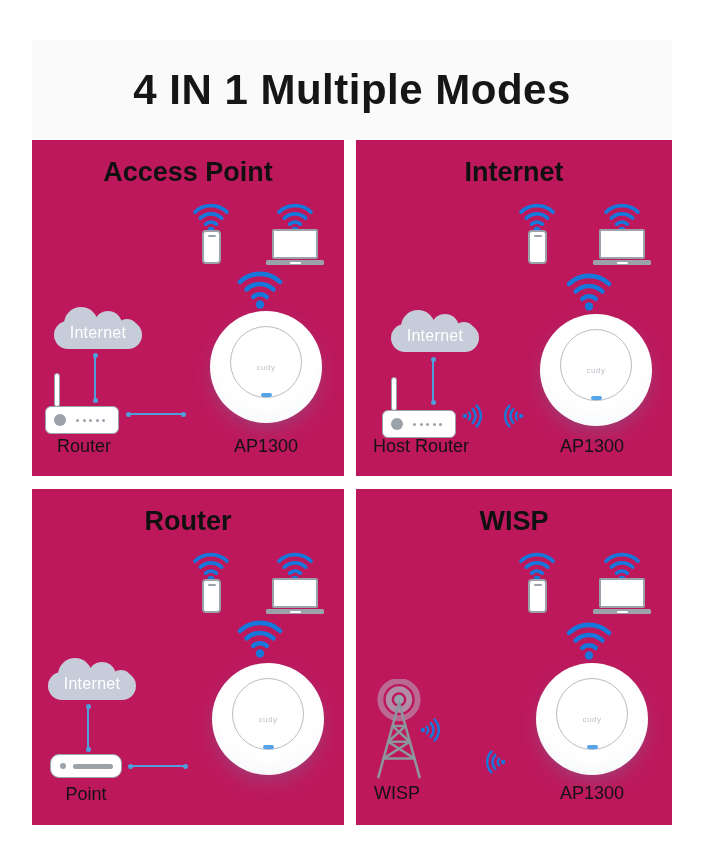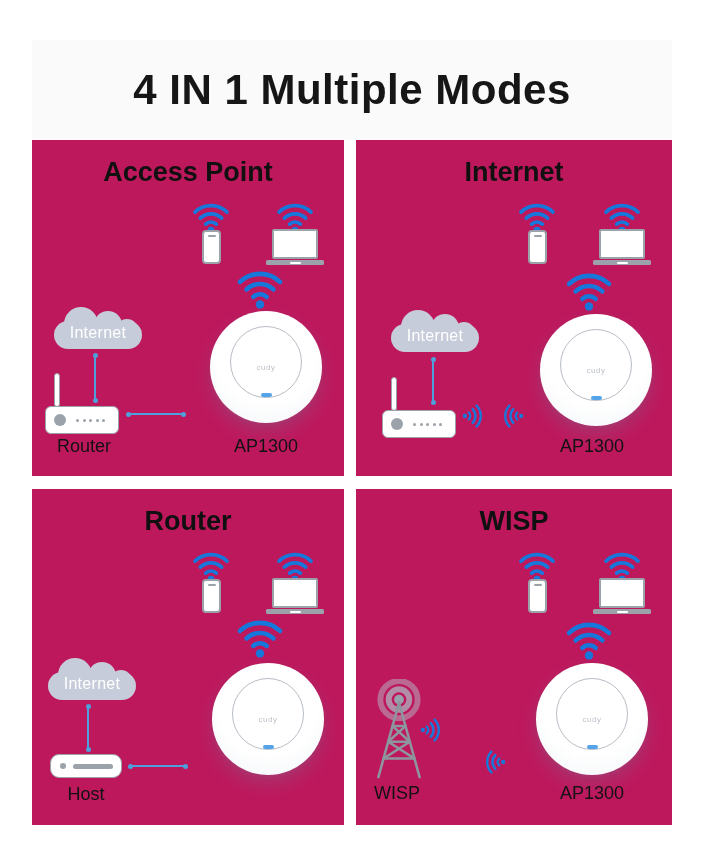--- a/index.html
+++ b/index.html
@@ -228,20 +228,21 @@
     <span class="abs link in" style="left:144px; top:263px;">
         <svg viewBox="0 0 48 40">
           <use href="#wifi"></use>
         </svg>
       </span>
     <div class="abs ap" style="left:184px; top:174px;">
       <div class="ring"></div>
       <span class="logo">cudy</span>
       <span class="led"></span>
     </div>
+    <span class="dev-label" style="left:0; width:130px; top:296px;">Host Router</span>
     <span class="dev-label" style="left:166px; width:140px; top:296px;">AP1300</span>
   </section>
 
   <section class="panel" style="left:32px; top:489px; width:312px; height:336px;">
     <h2>Router</h2>
     <span class="abs wifi" style="left:159px; top:61px; width:40px;">
         <svg viewBox="0 0 48 40">
           <use href="#wifi"></use>
         </svg>
       </span>
@@ -275,21 +276,21 @@
     <div class="abs modem" style="left:18px; top:265px;">
         <span class="led"></span>
         <span class="bar"></span>
       </div>
     <div class="abs hconn" style="left:98px; top:276px; width:56px;"></div>
     <div class="abs ap" style="left:180px; top:174px;">
       <div class="ring"></div>
       <span class="logo">cudy</span>
       <span class="led"></span>
     </div>
-    <span class="dev-label" style="left:0; width:108px; top:295px;">Host</span>
+    <span class="dev-label" style="left:0; width:108px; top:295px;">Point</span>
   </section>
 
   <section class="panel" style="left:356px; top:489px; width:316px; height:336px;">
     <h2>WISP</h2>
     <span class="abs wifi" style="left:161px; top:61px; width:40px;">
         <svg viewBox="0 0 48 40">
           <use href="#wifi"></use>
         </svg>
       </span>
     <div class="abs phone" style="left:172px; top:90px;">

